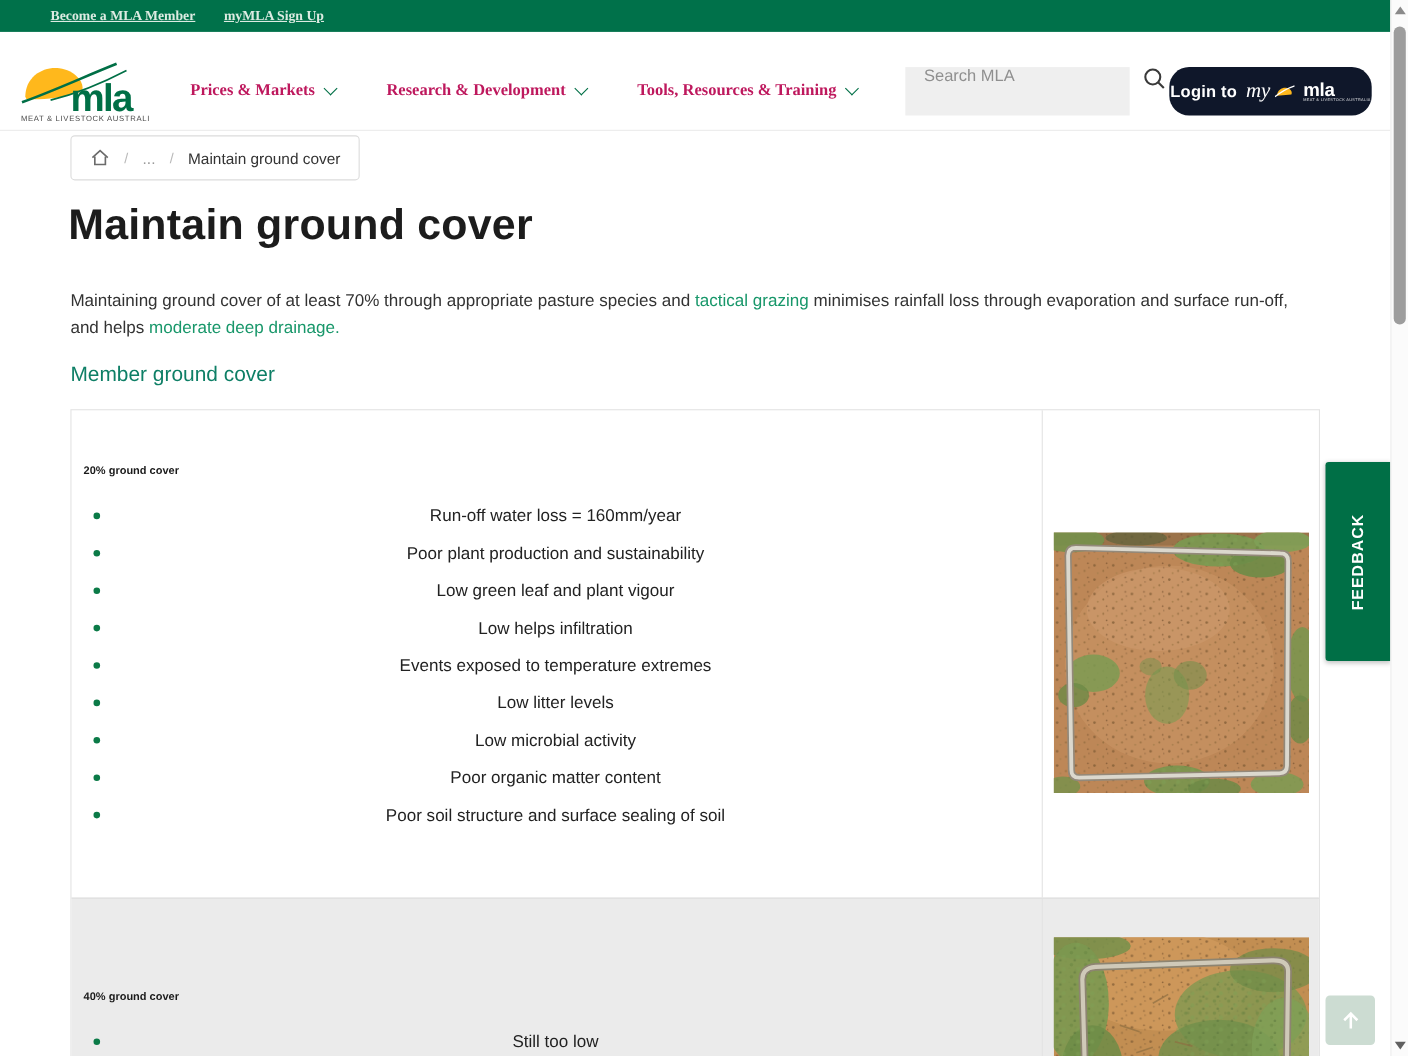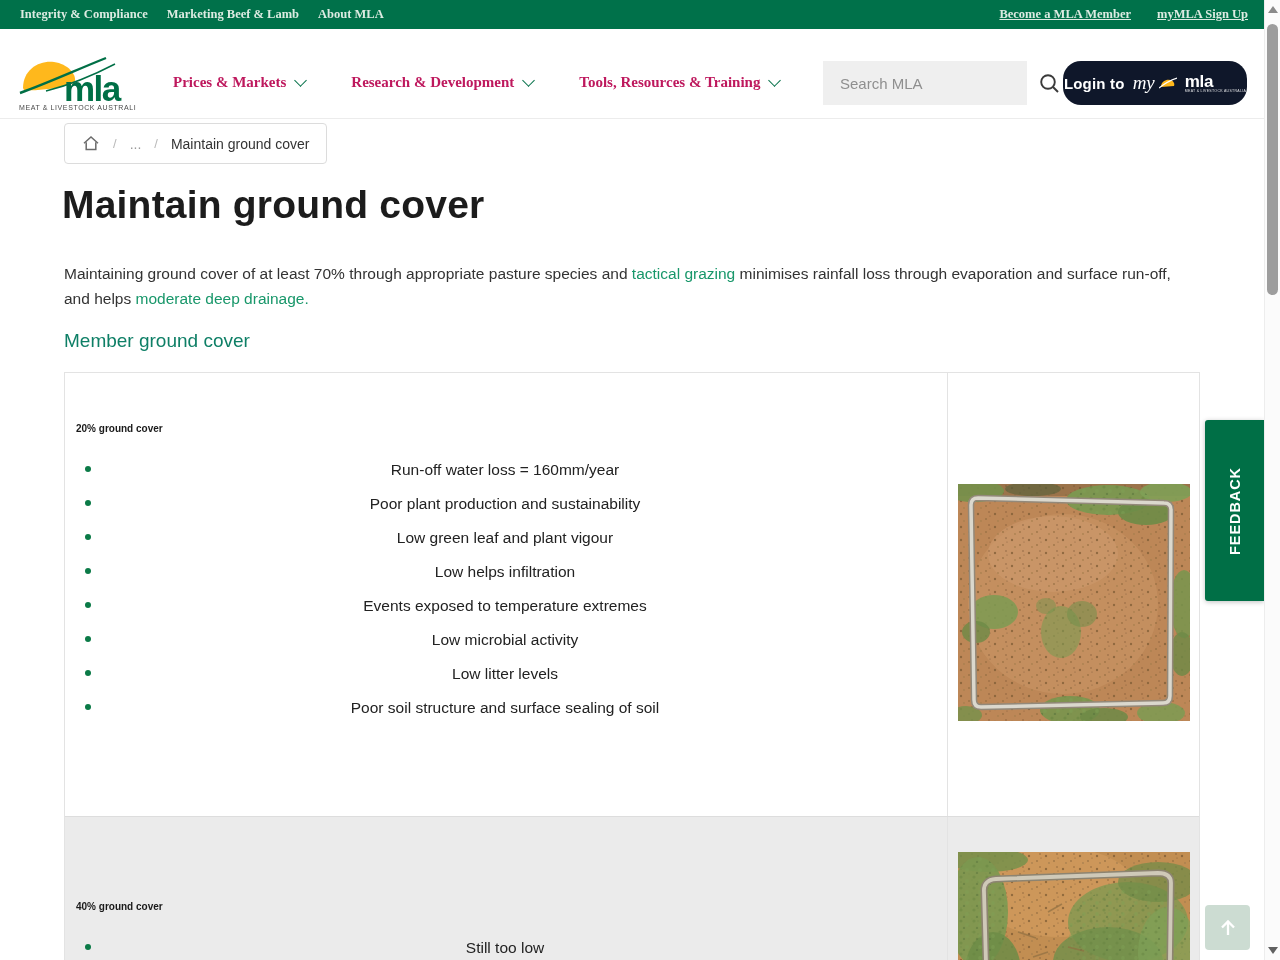--- a/index.html
+++ b/index.html
@@ -38,21 +38,21 @@
     color:#be185d; font-family:"Liberation Serif", serif;
     font-weight:bold; font-size:15px; white-space:nowrap;
   }
   .chevron-down {
     width:9px; height:9px; margin-top:-5px;
     border-right:1.6px solid #006F46; border-bottom:1.6px solid #006F46;
     transform:rotate(45deg);
   }
   .search-box {
     position:absolute; left:823px; top:15px; width:204px; height:44px;
-    background:#efefef; display:flex; align-items:center;
+    background:#efefef; display:flex; align-items:flex-start;
   }
   .search-box input {
     flex:1; border:0; background:transparent; outline:none;
     padding-left:17px; font-size:15px; color:#333;
     font-family:"Liberation Sans", sans-serif;
   }
   .search-box input::placeholder { color:#8f8f8f; }
   .search-icon { margin-right:13px; display:flex; cursor:pointer; }
   .login-btn {
     position:absolute; left:1063px; top:15px; width:184px; height:44px;
@@ -163,25 +163,20 @@
     border-left:5px solid transparent; border-right:5px solid transparent;
     border-top:7px solid #606060;
   }
 </style>
 </head>
 <body>
 
 <div class="viewport">
 
   <div class="topbar">
-    <div class="topbar-group left">
-      <span class="topbar-link">Integrity &amp; Compliance</span>
-      <span class="topbar-link">Marketing Beef &amp; Lamb</span>
-      <span class="topbar-link">About MLA</span>
-    </div>
     <div class="topbar-group right">
       <span class="topbar-link">Become a MLA Member</span>
       <span class="topbar-link">myMLA Sign Up</span>
     </div>
   </div>
 
   <div class="header">
     <div class="logo">
       <svg width="118" height="60" viewBox="0 0 118 60">
         <path d="M5 36 C5 17 22 8 36 10 C50 12 58 22 57 29 L54 32 C38 37 18 39 6 38 Z" fill="#FFB81C"></path>
@@ -256,22 +251,23 @@
 
     <div class="trow r1">
       <div class="cell-text">
         <div class="cell-heading">20% ground cover</div>
         <ul>
           <li>Run-off water loss = 160mm/year</li>
           <li>Poor plant production and sustainability</li>
           <li>Low green leaf and plant vigour</li>
           <li>Low helps infiltration</li>
           <li>Events exposed to temperature extremes</li>
+          <li>Low litter levels</li>
           <li>Low microbial activity</li>
-          <li>Low litter levels</li>
+          <li>Poor organic matter content</li>
           <li>Poor soil structure and surface sealing of soil</li>
         </ul>
       </div>
       <div class="cell-img">
         <svg class="photo" width="232" height="237" viewBox="0 0 232 237">
           <defs>
             <pattern id="sp1" width="17" height="13" patternUnits="userSpaceOnUse">
               <circle cx="3" cy="4" r="1.2" fill="#7d5a34" opacity="0.75"></circle>
               <circle cx="11" cy="9" r="0.9" fill="#916b3e" opacity="0.8"></circle>
               <circle cx="14" cy="2" r="0.8" fill="#6d4c2b" opacity="0.65"></circle>

